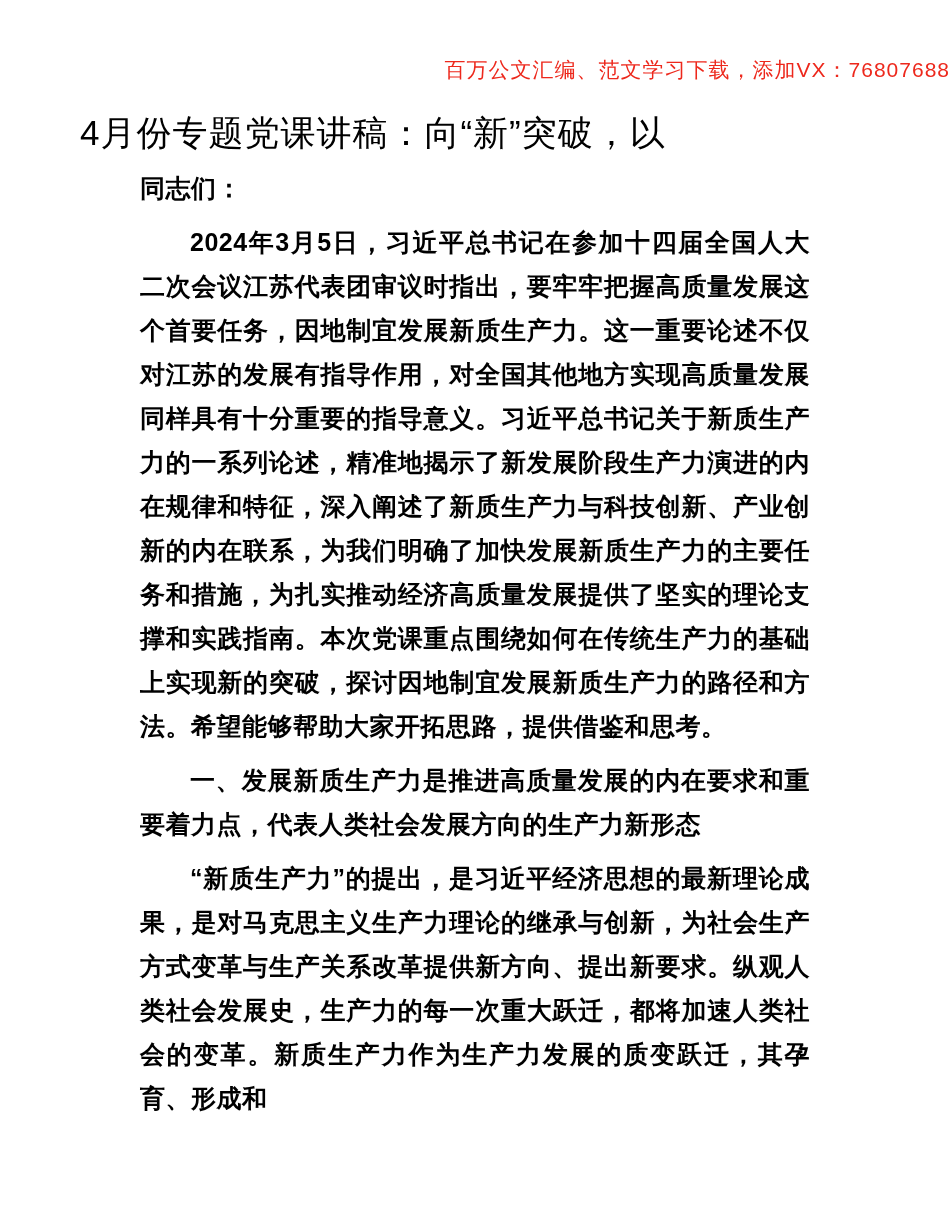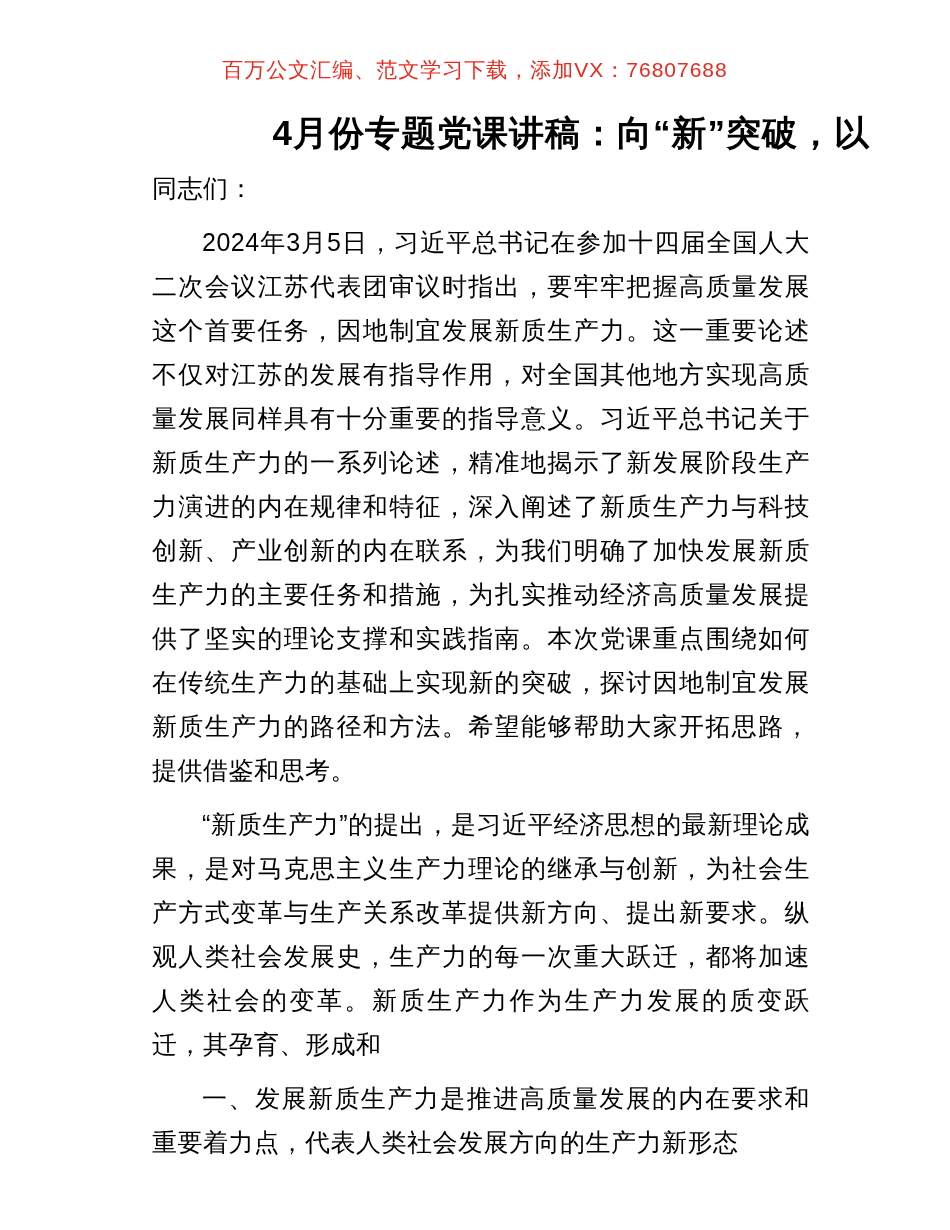--- a/index.html
+++ b/index.html
@@ -12,60 +12,60 @@
     width: 950px;
     height: 1230px;
     box-sizing: border-box;
     background: #ffffff;
     color: #000000;
     font-family: "Liberation Sans", sans-serif;
     overflow: hidden;
     padding-top: 57px;
   }
   .watermark {
-    text-align: center;
+    text-align: right;
     font-size: 21px;
     line-height: 26px;
     color: #ed281c;
     letter-spacing: 1px;
   }
   .doc-title {
     margin: 28px 80px 0 80px;
     font-size: 35px;
     line-height: 44px;
-    font-weight: 700;
-    text-align: right;
+    font-weight: 400;
+    text-align: left;
     letter-spacing: 1px;
   }
   .title-line { display: block; }
   .doc-body {
     margin: 11px 140px 0 140px;
     font-size: 25px;
     line-height: 44px;
     text-align: justify;
     letter-spacing: 0.5px;
   }
-  .doc-body p { margin: 0 0 10px 12px; }
+  .doc-body p { margin: 0 0 10px 0; font-weight: bold; }
   .greeting { text-indent: 0; }
   .para { text-indent: 2em; }
 </style>
 </head>
 <body>
 
 <div class="page">
 
   <div class="watermark">百万公文汇编、范文学习下载，添加VX：76807688</div>
 
   <h1 class="doc-title">
     <span class="title-line">4月份专题党课讲稿：向“新”突破，以</span>
   </h1>
 
   <div class="doc-body">
     <p class="greeting">同志们：</p>
 
     <p class="para">2024年3月5日，习近平总书记在参加十四届全国人大二次会议江苏代表团审议时指出，要牢牢把握高质量发展这个首要任务，因地制宜发展新质生产力。这一重要论述不仅对江苏的发展有指导作用，对全国其他地方实现高质量发展同样具有十分重要的指导意义。习近平总书记关于新质生产力的一系列论述，精准地揭示了新发展阶段生产力演进的内在规律和特征，深入阐述了新质生产力与科技创新、产业创新的内在联系，为我们明确了加快发展新质生产力的主要任务和措施，为扎实推动经济高质量发展提供了坚实的理论支撑和实践指南。本次党课重点围绕如何在传统生产力的基础上实现新的突破，探讨因地制宜发展新质生产力的路径和方法。希望能够帮助大家开拓思路，提供借鉴和思考。</p>
 
+    <p class="para">一、发展新质生产力是推进高质量发展的内在要求和重要着力点，代表人类社会发展方向的生产力新形态</p>
+
     <p class="para">“新质生产力”的提出，是习近平经济思想的最新理论成果，是对马克思主义生产力理论的继承与创新，为社会生产方式变革与生产关系改革提供新方向、提出新要求。纵观人类社会发展史，生产力的每一次重大跃迁，都将加速人类社会的变革。新质生产力作为生产力发展的质变跃迁，其孕育、形成和</p>
-
-    <p class="para">一、发展新质生产力是推进高质量发展的内在要求和重要着力点，代表人类社会发展方向的生产力新形态</p>
   </div>
 
 </div>
 
 </body></html>

